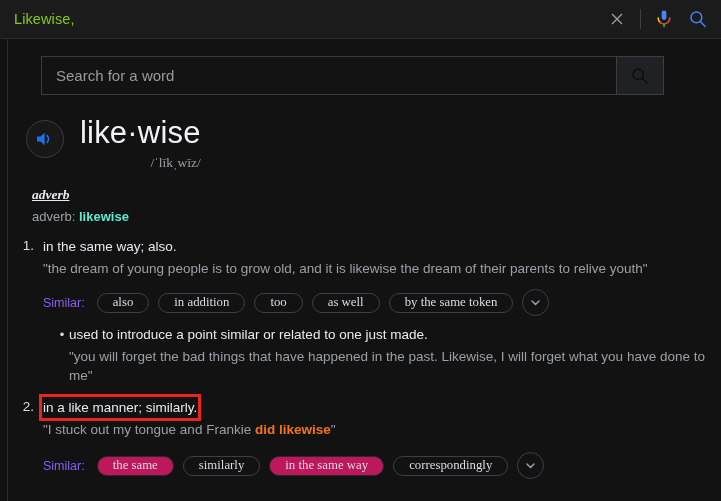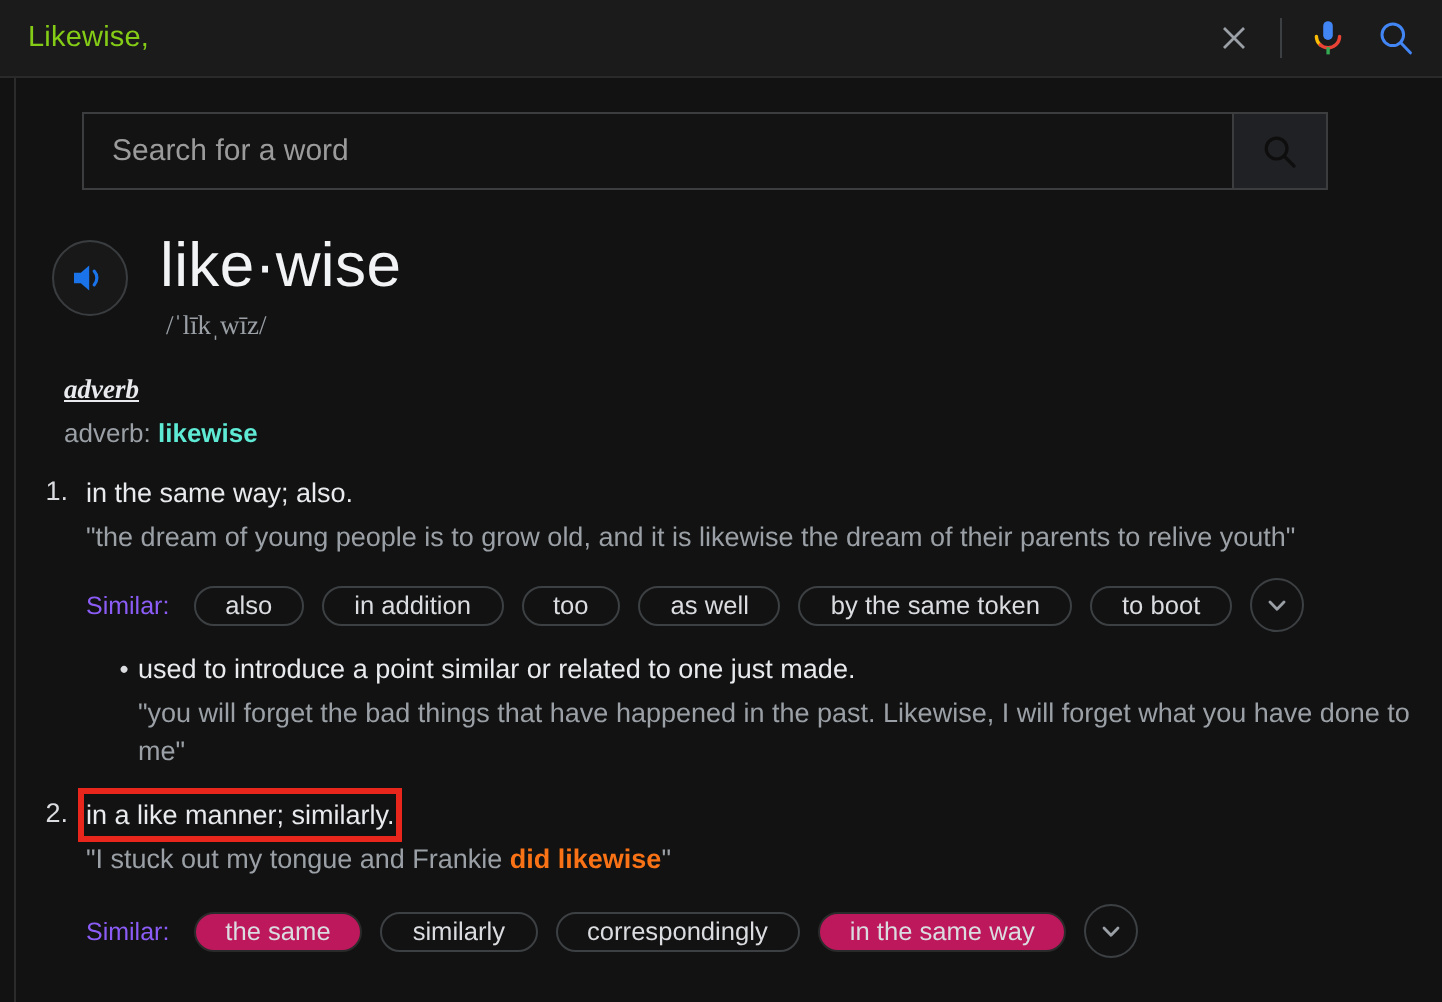--- a/index.html
+++ b/index.html
@@ -122,20 +122,21 @@
     color: #f1f3f4;
     font-weight: 400;
     letter-spacing: .2px;
   }
   .phonetic {
     font-size: 13.5px;
     color: #9aa0a6;
     margin-top: 5px;
     margin-left: 3px;
     font-family: "Liberation Serif", serif;
+    text-align: right;
   }
 
   
   .pos {
     margin: 16px 0 0 24px;
     font-size: 13.5px;
     font-style: italic;
     color: #e8eaed;
     font-family: "Liberation Serif", serif;
     font-weight: 700;
@@ -200,20 +201,21 @@
     height: 20px;
     padding: 0 15px;
     display: flex;
     align-items: center;
     font-size: 12.8px;
     color: #dadce0;
     margin-right: 9px;
     background: transparent;
     white-space: nowrap;
     cursor: pointer;
+    font-family: Liberation Serif, serif;
   }
   .chip.filled {
     background: #be185d;
     border-color: #2a2a2b;
   }
   .chev {
     width: 27px; height: 27px;
     border-radius: 50%;
     border: 1px solid #3c4043;
     display: flex;
@@ -313,21 +315,20 @@
           <div class="def">in the same way; also.</div>
           <div class="example">"the dream of young people is to grow old, and it is likewise the dream of their parents to relive youth"</div>
 
           <div class="similar">
             <span class="similar-label">Similar:</span>
             <span class="chip">also</span>
             <span class="chip">in addition</span>
             <span class="chip">too</span>
             <span class="chip">as well</span>
             <span class="chip">by the same token</span>
-            <span class="chip">to boot</span>
             <span class="chev">
               <svg width="13" height="13" viewBox="0 0 13 13">
                 <path d="M3 5 L6.5 8.6 L10 5" stroke="#9aa0a6" stroke-width="1.4" fill="none" stroke-linecap="round" stroke-linejoin="round"></path>
               </svg>
             </span>
           </div>
 
           <div class="subsense">
             <div class="sub-bullet">•</div>
             <div class="sub-body">
@@ -343,22 +344,22 @@
         <div class="sense-body">
           <div class="def boxed">in a like manner; similarly.</div>
           <div class="example">
             <span>"I stuck out my tongue and Frankie </span><b>did likewise</b><span>"</span>
           </div>
 
           <div class="similar" style="margin-top:13px;">
             <span class="similar-label">Similar:</span>
             <span class="chip filled">the same</span>
             <span class="chip">similarly</span>
+            <span class="chip filled">in the same way</span>
             <span class="chip">correspondingly</span>
-            <span class="chip filled">in the same way</span>
             <span class="chev">
               <svg width="13" height="13" viewBox="0 0 13 13">
                 <path d="M3 5 L6.5 8.6 L10 5" stroke="#9aa0a6" stroke-width="1.4" fill="none" stroke-linecap="round" stroke-linejoin="round"></path>
               </svg>
             </span>
           </div>
         </div>
       </li>
     </ol>
 

